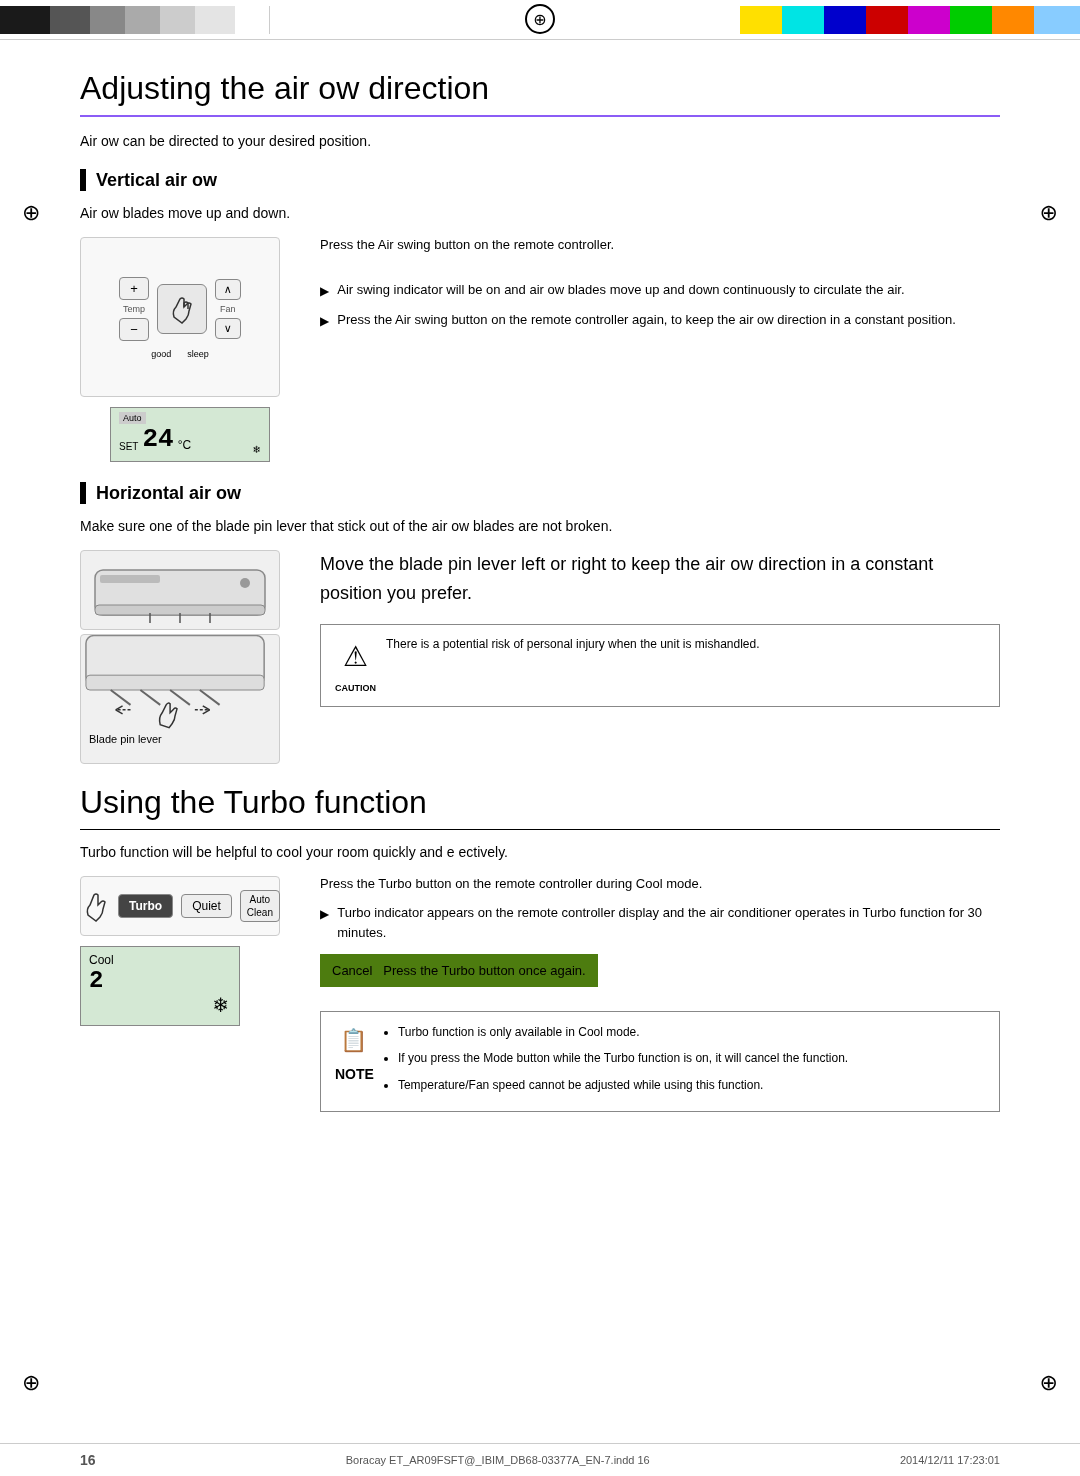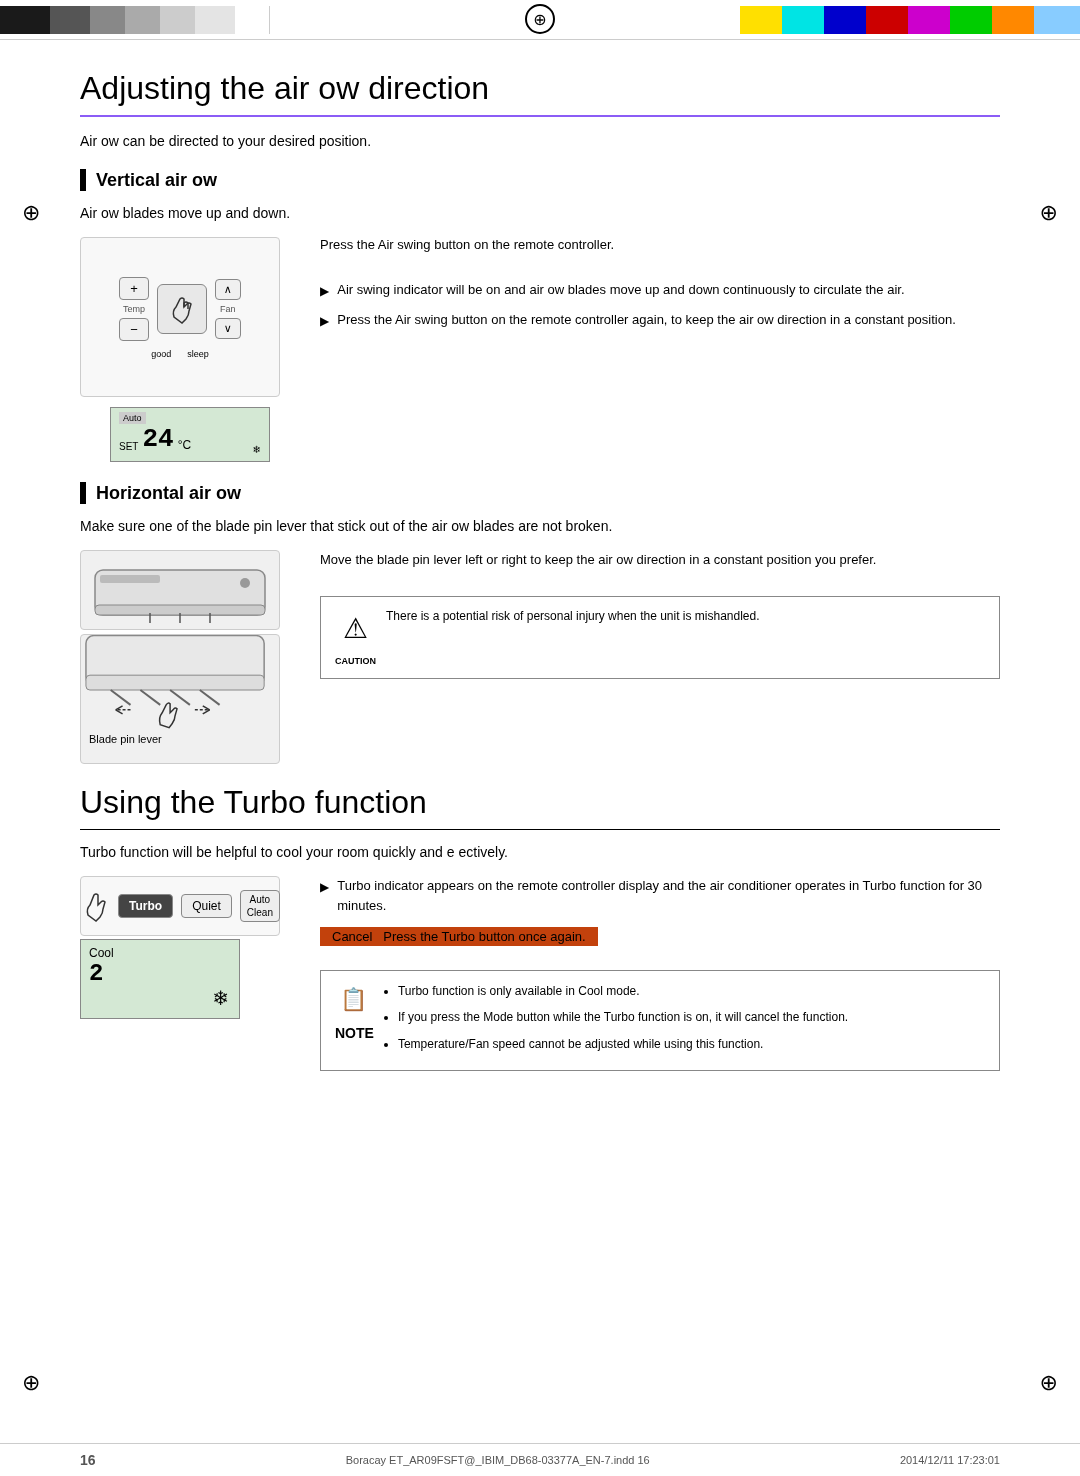--- a/index.html
+++ b/index.html
@@ -270,41 +270,41 @@
     .turbo-remote {
       border: 1px solid #ccc;
       background: #f8f8f8;
       width: 200px;
       height: 60px;
       display: flex;
       align-items: center;
       justify-content: center;
       gap: 8px;
       padding: 8px;
-      margin-bottom: 3px;
+      margin-bottom: 10px;
       border-radius: 4px;
     }
 
     .turbo-display {
       border: 1px solid #888;
       background: #d4e8d4;
       width: 160px;
       height: 80px;
       padding: 6px 8px;
       position: relative;
     }
 
     .turbo-display-cool {
       font-size: 12px;
       margin-bottom: 2px;
     }
 
     .cancel-bar {
-      background: #c2410c;
-      padding: 2px 12px;
+      background: #4d7c0f;
+      padding: 9px 12px;
       font-size: 13px;
       margin-bottom: 12px;
       display: inline-block;
     }
 
     .note-box {
       border: 1px solid #888;
       padding: 10px 14px;
       font-size: 12px;
       line-height: 1.7;
@@ -514,21 +514,21 @@
             <path d="M35 80 L42 84" stroke="#333" stroke-width="1.5"></path>
             <path d="M115 80 L130 80" stroke="#333" stroke-width="1.5" stroke-dasharray="3,2"></path>
             <path d="M130 80 L123 76" stroke="#333" stroke-width="1.5"></path>
             <path d="M130 80 L123 84" stroke="#333" stroke-width="1.5"></path>
           </svg>
           <div class="blade-pin-label">Blade pin lever</div>
         </div>
       </div>
 
       <div style="flex:1;">
-        <p style="font-size:13px;margin-bottom:25px;line-height:1.6;">Move the blade pin lever left or right to keep the air  ow direction in a constant position you prefer.</p>
+        <p style="font-size:18px;margin-bottom:16px;line-height:1.6;">Move the blade pin lever left or right to keep the air  ow direction in a constant position you prefer.</p>
         <div class="caution-box">
           <div style="display:flex;flex-direction:column;align-items:center;">
             <div style="font-size:28px;">⚠</div>
             <div class="caution-label">CAUTION</div>
           </div>
           <div>
             <p>There is a potential risk of personal injury when the unit is mishandled.</p>
           </div>
         </div>
       </div>
@@ -561,20 +561,21 @@
         </div>
 
         <div class="turbo-display">
           <div class="turbo-display-cool">Cool</div>
           <div style="font-size:24px;font-family:'Courier New',monospace;font-weight:bold;line-height:1;">2</div>
           <div style="position:absolute;right:10px;bottom:8px;font-size:20px;">❄</div>
         </div>
       </div>
 
       <div class="turbo-right">
+        <p style="font-size:13px;margin-bottom:12px;">Press the Turbo button on the remote controller during Cool mode.</p>
         <ul class="bullet-list">
           <li>
             <span class="bullet-arrow">▶</span>
             <span>Turbo indicator appears on the remote controller display and the air conditioner operates in Turbo function for 30 minutes.</span>
           </li>
         </ul>
 
         <div style="margin:12px 0;">
           <span class="cancel-bar">
             <span>Cancel</span>&nbsp;&nbsp;&nbsp;<span>Press the Turbo button once again.</span>

